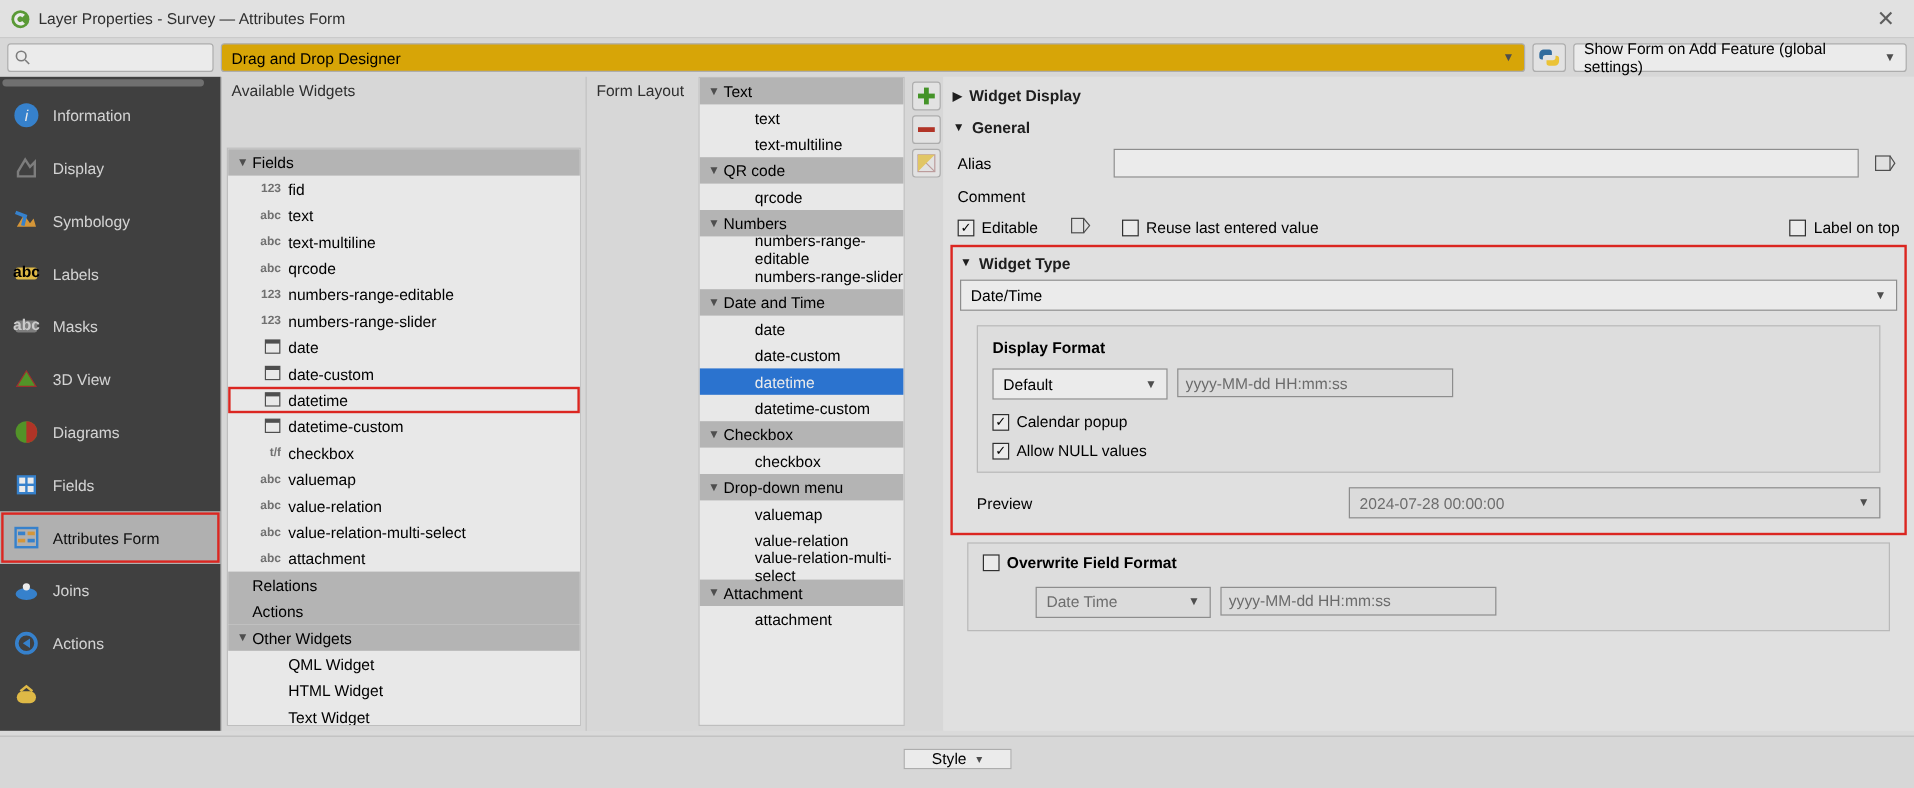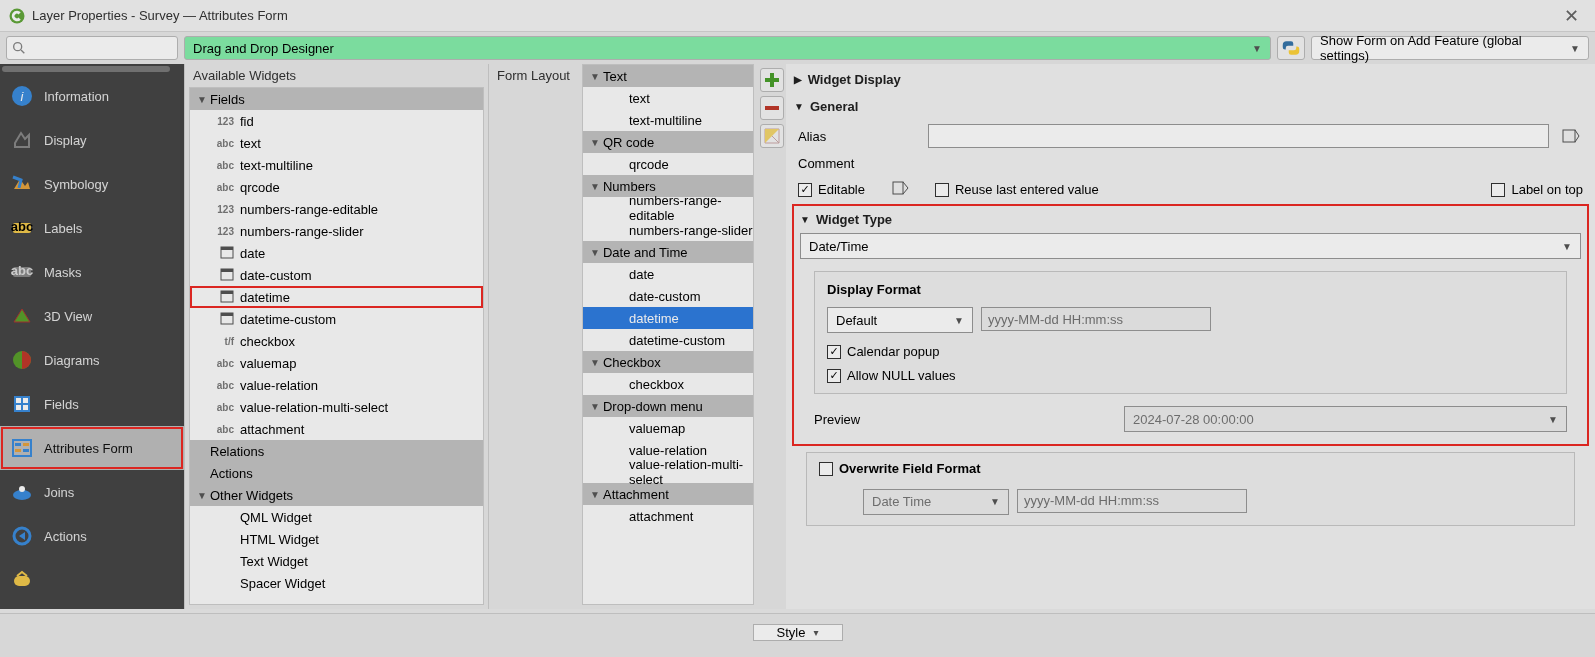--- a/index.html
+++ b/index.html
@@ -9,36 +9,36 @@
 .dim-overlay { position: absolute; inset: 0; background: rgba(0,0,0,0.08); pointer-events: none; z-index: 1000; }
 
 .titlebar { height: 32px; display: flex; align-items: center; padding: 0 8px; background: #f5f5f5; border-bottom: 1px solid #d6d6d6; }
 .titlebar .appicon { width: 18px; height: 18px; margin-right: 6px; }
 .titlebar .title { flex: 1; color: #333; }
 .titlebar .closebtn { font-size: 18px; color: #666; padding: 3px 8px; cursor: pointer; }
 
 .toprow { height: 32px; display: flex; align-items: stretch; padding: 4px 6px; gap: 6px; background: #eaeaea; }
 .searchbox { flex: 0 0 172px; background: #fff; border: 1px solid #bcbcbc; border-radius: 3px; display: flex; align-items: center; padding: 0 4px; }
 .searchbox svg { width: 16px; height: 16px; opacity: .7; }
-.designer-select { flex: 1; background: #86efac; border: 1px solid #bcbcbc; border-radius: 3px; display: flex; align-items: center; padding: 0 8px; justify-content: space-between; gap: 36px; }
+.designer-select { flex: 1; background: #eab308; border: 1px solid #bcbcbc; border-radius: 3px; display: flex; align-items: center; padding: 0 8px; justify-content: space-between; gap: 36px; }
 .small-btn { width: 28px; border: 1px solid #bcbcbc; border-radius: 3px; background: #f6f6f6; display: flex; align-items: center; justify-content: center; }
 .show-form-select { flex: 0 0 278px; background: #fff; border: 1px solid #bcbcbc; border-radius: 3px; display: flex; align-items: center; padding: 0 8px; justify-content: flex-start; }
 
 .mainarea { position: absolute; top: 64px; bottom: 48px; left: 0; right: 0; display: flex; }
 
 
 .leftnav { width: 184px; background: #464646; display: flex; flex-direction: column; overflow: hidden; }
 .scrollthumb { height: 6px; background: #7a7a7a; margin: 2px; border-radius: 3px; width: 168px; }
 .nav-item { display: flex; align-items: center; gap: 10px; padding: 10px 10px; color: #e5e5e5; cursor: pointer; }
 .nav-item.active { background: #bfbfbf; color: #111; outline: 2px solid #ee2a24; outline-offset: -3px; }
 .nav-icon { width: 24px; height: 24px; flex-shrink: 0; display: flex; align-items: center; justify-content: center; }
 
 
 .midcol { background: #eaeaea; display: flex; flex-direction: column; border-left: 1px solid #cfcfcf; }
-.colA { width: 304px; }
+.colA { width: 304px; gap: 36px; }
 .colB { width: 298px; }
 .colhdr { padding: 4px 8px; color: #333; background: #eaeaea; }
 .tree { flex: 1; overflow: auto; background: #fcfcfc; border: 1px solid #cfcfcf; margin: 0 4px 4px 4px; }
 .tree-row { display: flex; align-items: center; height: 22px; padding-left: 6px; cursor: default; }
 .tree-row.group { background: #c4c4c4; font-weight: normal; }
 .tree-row .expand { width: 12px; text-align: center; color: #555; font-size: 10px; }
 .tree-row .ficon { width: 28px; text-align: right; padding-right: 4px; color: #7a7a7a; font-size: 10px; font-weight: bold; }
 .tree-row .lbl { padding-left: 2px; }
 .tree-row.indent1 { padding-left: 20px; }
 .tree-row.indent2 { padding-left: 44px; }

